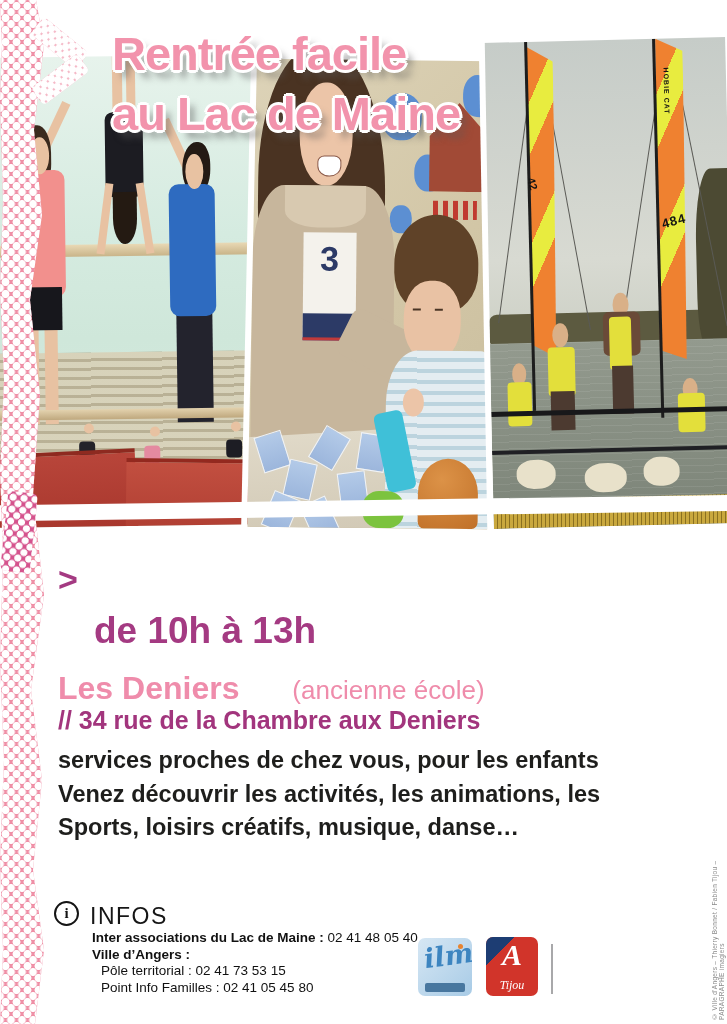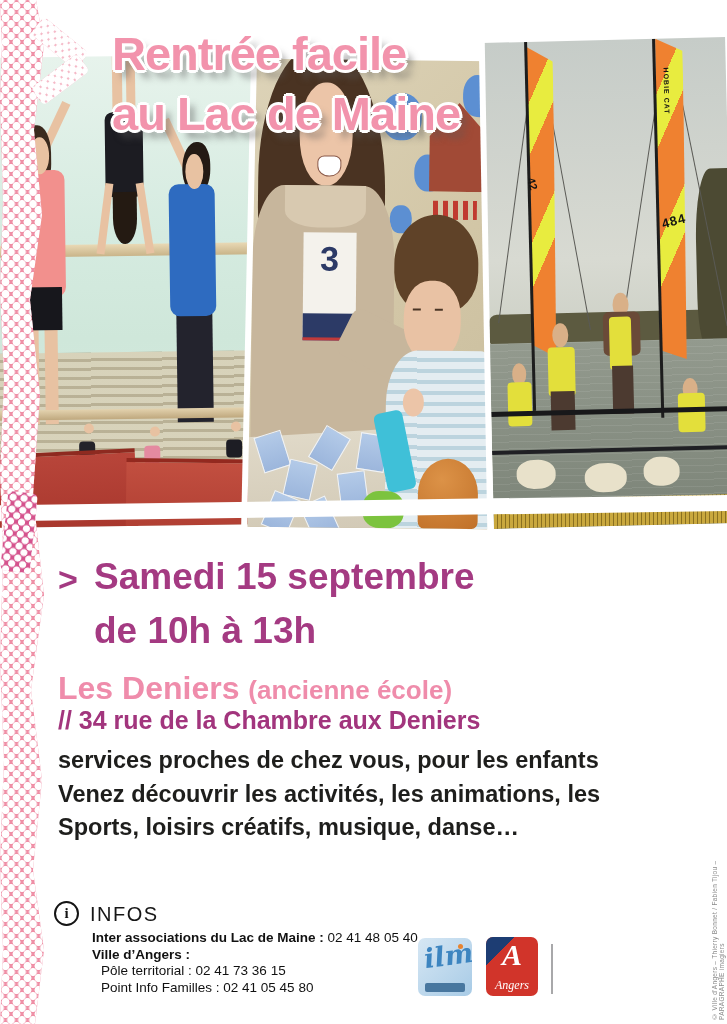--- a/index.html
+++ b/index.html
@@ -149,29 +149,29 @@
   #sand{left:0;top:94%;width:100%;height:6%;z-index:6;
     background:repeating-linear-gradient(90deg,#c9a83e 0 3px,#8a7020 3px 4px);}
 
   
   .magenta{color:#a43a82;}
   .pinktx{color:#ef8cab;}
   #ev-arrow{left:58px;top:560px;font-size:34px;font-weight:bold;}
   #ev-date1{left:94px;top:556px;font-size:37px;font-weight:bold;}
   #ev-date2{left:94px;top:610px;font-size:37px;font-weight:bold;}
   #ev-place{left:58px;top:670px;font-size:32px;font-weight:bold;}
-  #ev-place .note{font-size:26px;font-weight:bold;}
+  #ev-place .note{font-size:26px;font-weight:normal;margin-left:44px;}
   #ev-addr{left:58px;top:706px;font-size:25px;font-weight:bold;color:#a2357d;}
   #ev-desc{left:58px;top:744px;font-size:23.5px;font-weight:bold;color:#1e1e1c;line-height:33.5px;}
 
   
   #info-icon{left:54px;top:901px;width:21px;height:21px;border:2.5px solid #141414;
     border-radius:50%;text-align:center;font-family:"Liberation Serif",serif;
     font-weight:bold;font-size:15px;line-height:21px;color:#141414;}
-  #info-head{left:90px;top:903px;font-size:20px;letter-spacing:1.5px;color:#161616;}
+  #info-head{left:90px;top:903px;font-size:23px;letter-spacing:1.5px;color:#161616;}
   #info-lines{left:92px;top:930px;font-size:13.5px;color:#111;line-height:16.5px;}
   #info-lines b{font-weight:bold;}
   .ind{padding-left:9px;}
 
   
   #alm-logo{left:418px;top:938px;width:54px;height:58px;border-radius:7px;
     background:linear-gradient(135deg,#d6e7f4,#a8cbe6);overflow:hidden;}
   #alm-script{left:6px;top:2px;font-family:"DejaVu Serif",serif;font-style:italic;
     font-weight:bold;font-size:27px;color:#3d85c0;transform:rotate(-8deg);}
   #alm-dot{left:40px;top:6px;width:5px;height:5px;border-radius:50%;background:#e88430;}
@@ -312,21 +312,20 @@
 
   <div class="abs dotpat" id="ribbon"></div>
   <div class="abs" id="ribbon-patch"></div>
   <div class="abs dotpat chev" id="chev-a"></div>
   <div class="abs dotpat chev" id="chev-b"></div>
 
   <div class="abs title" id="title1">Rentrée facile</div>
   <div class="abs title" id="title2">au Lac de Maine</div>
 
   <div class="abs magenta" id="ev-arrow">&gt;</div>
-  <div class="abs magenta" id="ev-date1">Samedi 15 septembre</div>
   <div class="abs magenta" id="ev-date2">de 10h à 13h</div>
   <div class="abs pinktx" id="ev-place">
     <span>Les Deniers</span>
     <span class="note">(ancienne école)</span>
   </div>
   <div class="abs" id="ev-addr">// 34 rue de la Chambre aux Deniers</div>
   <div class="abs" id="ev-desc">
     <div>services proches de chez vous, pour les enfants</div>
     <div>Venez découvrir les activités, les animations, les</div>
     <div>Sports, loisirs créatifs, musique, danse…</div>
@@ -337,35 +336,35 @@
   <div class="abs" id="info-lines">
     <div>
       <b>Inter associations du Lac de Maine :</b>
       <span>02 41 48 05 40</span>
     </div>
     <div>
       <b>Ville d’Angers :</b>
     </div>
     <div class="ind">
       <span>Pôle territorial :</span>
-      <span>02 41 73 36 15</span>
+      <span>02 41 73 53 15</span>
     </div>
     <div class="ind">
       <span>Point Info Familles :</span>
       <span>02 41 05 45 80</span>
     </div>
   </div>
 
   <div class="abs" id="alm-logo">
     <div class="abs" id="alm-script">ilm</div>
     <div class="abs" id="alm-dot"></div>
     <div class="abs" id="alm-band"></div>
   </div>
   <div class="abs" id="angers-logo">
     <div class="abs" id="angers-corner"></div>
     <div class="abs" id="angers-a">A</div>
-    <div class="abs" id="angers-name">Angers</div>
+    <div class="abs" id="angers-name">Tijou</div>
   </div>
   <div class="abs" id="logo-divider"></div>
 
   <div class="abs" id="credits">© Ville d’Angers – Thierry Bonnet / Fabien Tijou – PARAGRAPHE imagiers</div>
 
 </div>
 
 </body></html>

